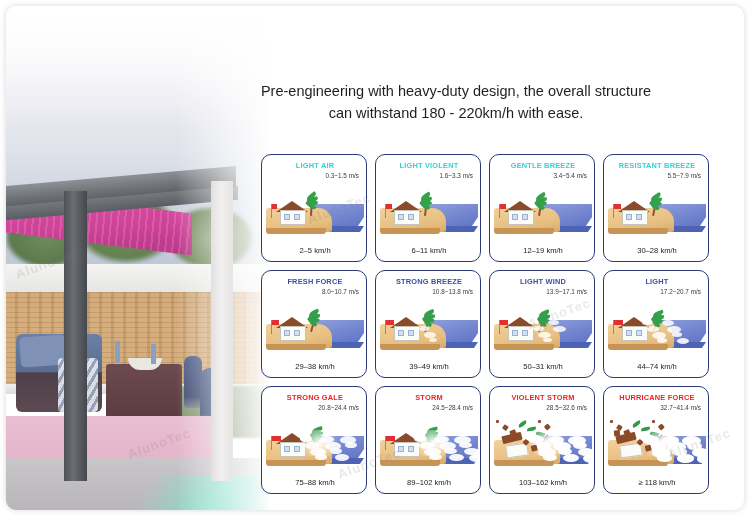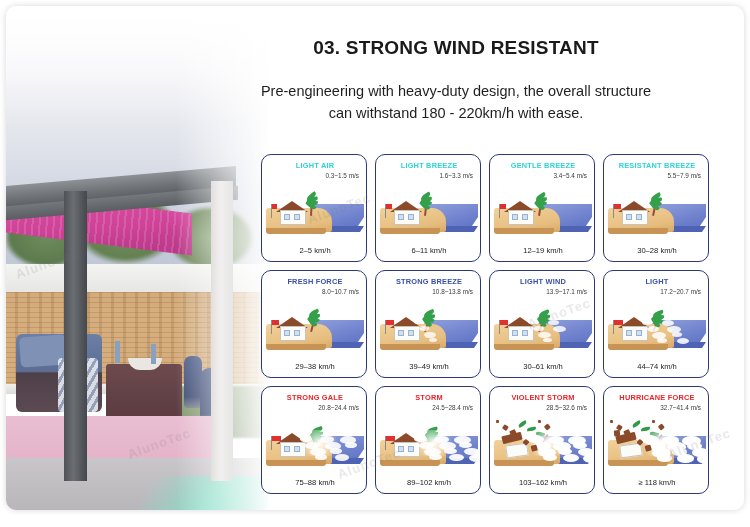--- a/index.html
+++ b/index.html
@@ -286,21 +286,20 @@
     <div class="beam-h"></div>
     <div class="beam-h2"></div>
     <div class="post-main"></div>
     <div class="post-right"></div>
     <div class="haze"></div>
     <div class="haze-top"></div>
     <div class="wm" style="left:8px;top:250px;">AlunoTec</div>
     <div class="wm" style="left:120px;top:430px;">AlunoTec</div>
   </div>
 
-  <div class="title">03. STRONG WIND RESISTANT</div>
   <div class="subtitle">
     <div>Pre-engineering with heavy-duty design, the overall structure</div>
     <div>can withstand 180 - 220km/h with ease.</div>
   </div>
 
   <div class="grid" id="grid">
       <div class="card">
         <div class="c-name" style="color: rgb(45, 212, 212);">LIGHT AIR</div>
         <div class="c-ms">0.3~1.5 m/s</div>
         <div class="scene">
@@ -317,21 +316,21 @@
           <div class="palm-leaf" style="left: 40.66px; top: 15px; transform: rotate(-35.6deg); transform-origin: left center;"></div>
           <div class="palm-leaf" style="left: 40.66px; top: 15.6px; transform: rotate(-9.6deg); transform-origin: left center;"></div>
           <div class="palm-leaf" style="left: 40.66px; top: 16.2px; transform: rotate(18.4deg); transform-origin: left center;"></div>
           <div class="palm-leaf" style="left: 40.66px; top: 16.8px; transform: rotate(44.4deg); transform-origin: left center;"></div>
           <div class="pole"></div>
           <div class="flag" style="width: 5.45px;"></div>
         </div>
         <div class="c-kmh">2–5 km/h</div>
       </div>
       <div class="card">
-        <div class="c-name" style="color: rgb(45, 212, 212);">LIGHT BREEZE</div>
+        <div class="c-name" style="color: rgb(45, 212, 212);">LIGHT VIOLENT</div>
         <div class="c-ms">1.6~3.3 m/s</div>
         <div class="scene">
           <div class="water"></div>
           <div class="water-edge"></div>
           <div class="sand"></div>
           <div class="sand-edge"></div>
           <div class="house-roof"></div>
           <div class="house-body"></div>
           <div class="win" style="left: 18px; top: 32px;"></div>
           <div class="win" style="left: 28px; top: 32px;"></div>
@@ -462,21 +461,21 @@
           <div class="palm-leaf" style="left: 44.62px; top: 16.8px; transform: rotate(58.8deg); transform-origin: left center;"></div>
           <div class="pole"></div>
           <div class="flag" style="width: 8.15px;"></div>
           <div class="wave" style="left: 34px; top: 22px; width: 8.9px; height: 4.45px; opacity: 0.819231;"></div>
           <div class="wave" style="left: 39px; top: 28px; width: 10.9px; height: 5.45px; opacity: 0.819231;"></div>
           <div class="wave" style="left: 44px; top: 34px; width: 12.9px; height: 6.45px; opacity: 0.819231;"></div>
           <div class="wave" style="left: 49px; top: 40px; width: 8.9px; height: 4.45px; opacity: 0.819231;"></div>
           <div class="wave" style="left: 54px; top: 22px; width: 10.9px; height: 5.45px; opacity: 0.819231;"></div>
           <div class="wave" style="left: 59px; top: 28px; width: 12.9px; height: 6.45px; opacity: 0.819231;"></div>
         </div>
-        <div class="c-kmh">30–61 km/h</div>
+        <div class="c-kmh">50–31 km/h</div>
       </div>
       <div class="card">
         <div class="c-name" style="color: rgb(58, 79, 168);">LIGHT</div>
         <div class="c-ms">17.2~20.7 m/s</div>
         <div class="scene">
           <div class="water"></div>
           <div class="water-edge"></div>
           <div class="sand"></div>
           <div class="sand-edge"></div>
           <div class="house-roof"></div>

